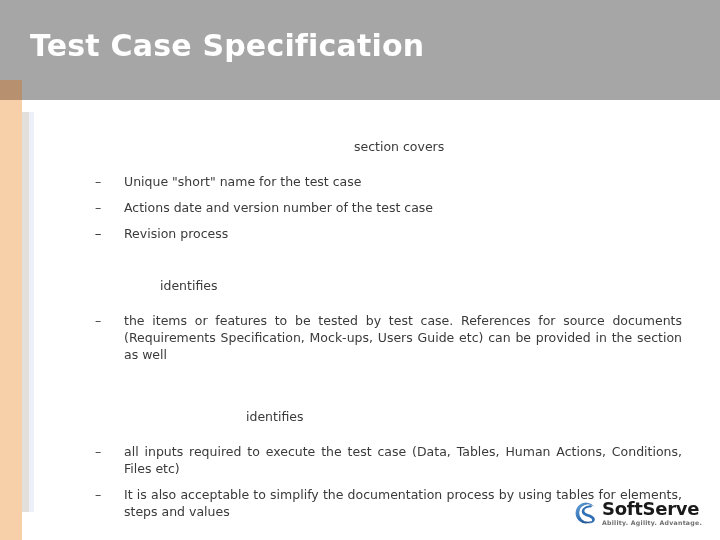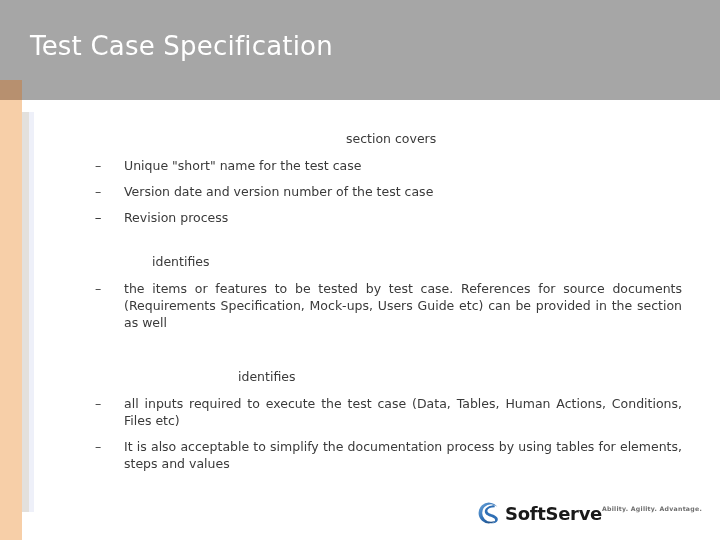--- a/index.html
+++ b/index.html
@@ -28,22 +28,22 @@
     height: 100px;
     background: #a6a6a6;
   }
   .title {
     position: absolute;
     left: 30px;
     top: 27px;
     width: 640px;
     color: #ffffff;
     font-family: "DejaVu Sans", sans-serif;
-    font-size: 26px;
-    font-weight: 400;
+    font-size: 30px;
+    font-weight: 700;
     letter-spacing: 0.2px;
     line-height: 38px;
     white-space: nowrap;
   }
 
   
   .strip-tan-dark {
     position: absolute;
     left: 0;
     top: 80px;
@@ -82,21 +82,21 @@
     left: 90px;
     top: 130px;
     width: 592px;
   }
 
   .lead {
     font-family: "DejaVu Sans", sans-serif;
     font-size: 12.5px;
     color: #3a3a3a;
     line-height: 17px;
-    margin: 0;
+    margin: 8px;
     padding: 0;
   }
   .lead-section-covers { padding-left: 256px; }
   .lead-identifies-1   { padding-left: 62px; }
   .lead-identifies-2   { padding-left: 148px; }
 
   .bullet-list {
     list-style: none;
     margin: 0;
     padding: 0;
@@ -134,21 +134,21 @@
     height: 30px;
   }
   .logo-mark {
     width: 26px;
     height: 26px;
     margin-right: 2px;
     flex: 0 0 auto;
   }
   .logo-text-wrap {
     display: flex;
-    flex-direction: row;
+    flex-direction: column;
     justify-content: center;
     line-height: 1;
   }
   .logo-word {
     font-family: "DejaVu Sans", sans-serif;
     font-size: 18px;
     font-weight: bold;
     color: #1a1a1a;
     letter-spacing: -0.3px;
     line-height: 19px;
@@ -181,21 +181,21 @@
     <div>
       <p class="lead lead-section-covers">section covers</p>
       <div class="gap-small"></div>
       <ul class="bullet-list">
         <li class="bullet-item nojustify">
           <span class="dash">–</span>
           <span>Unique "short" name for the test case</span>
         </li>
         <li class="bullet-item nojustify">
           <span class="dash">–</span>
-          <span>Version date and version number of the test case</span>
+          <span>Actions date and version number of the test case</span>
         </li>
         <li class="bullet-item nojustify">
           <span class="dash">–</span>
         </li>
         <li class="bullet-item nojustify">
           <span class="dash">–</span>
           <span>Revision process</span>
         </li>
       </ul>
     </div>

